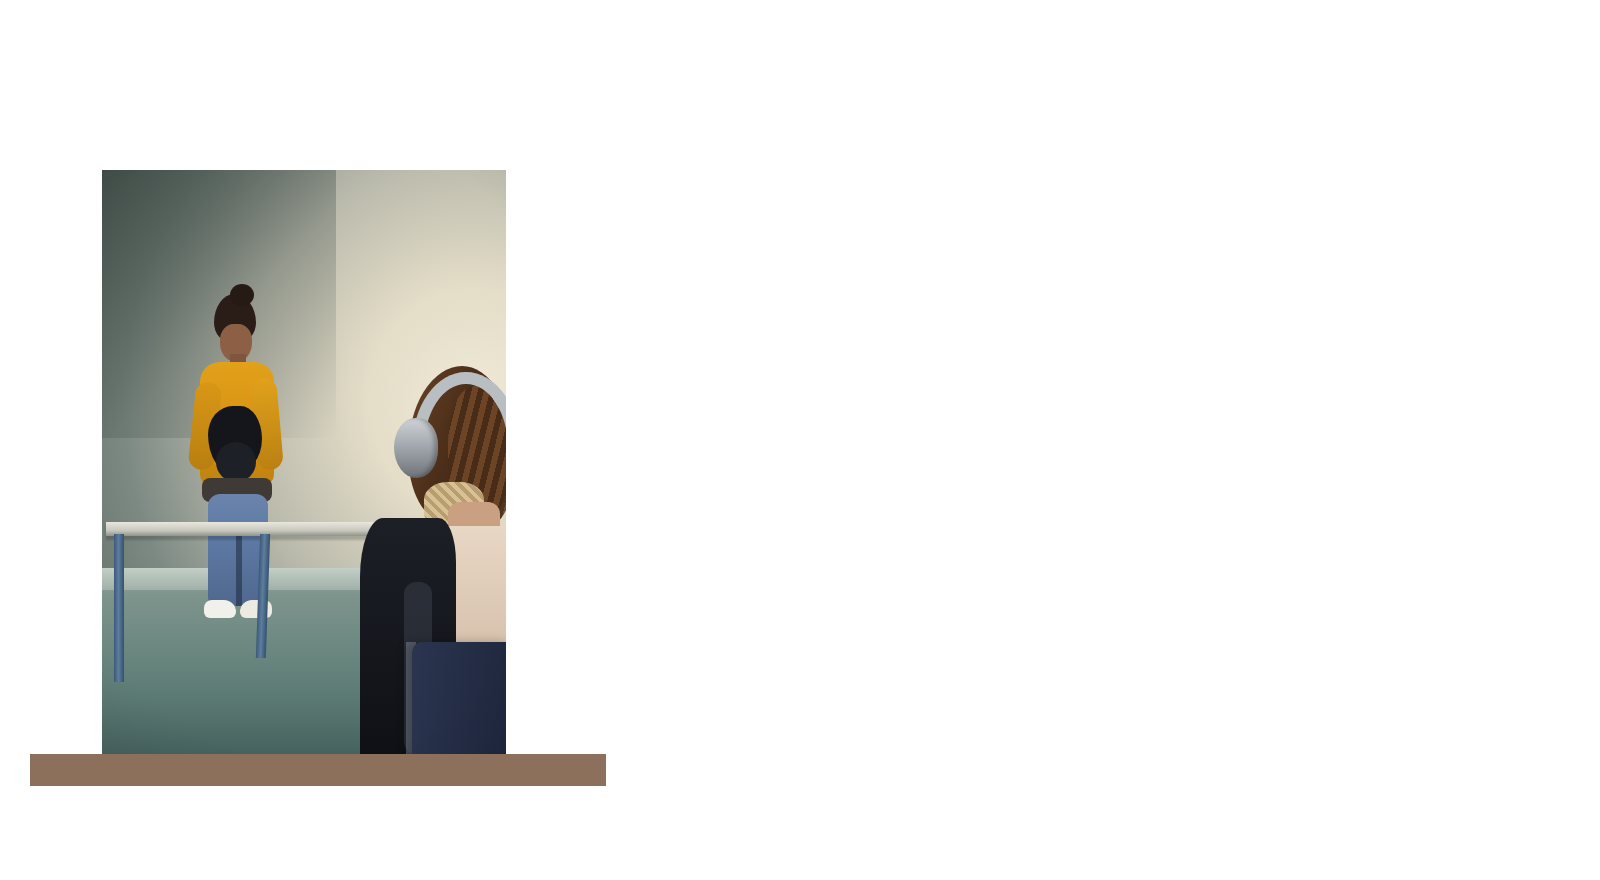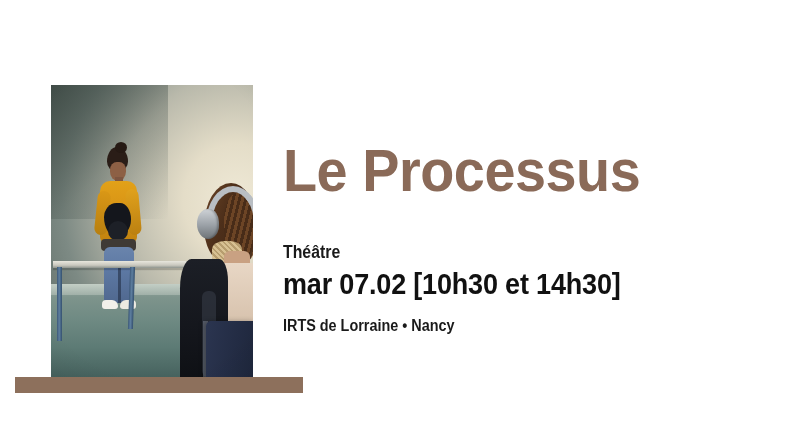--- a/index.html
+++ b/index.html
@@ -344,22 +344,14 @@
 
       <div class="chair-edge"></div>
       <div class="chair"></div>
 
       <div class="photo-vignette"></div>
     </div>
   </div>
 
   <div class="brown-bar" style="background: rgb(141, 112, 92);"></div>
 
-  <div class="text-block">
-    <h1 class="title" style="color: rgb(138, 106, 88);">Le Processus</h1>
-    <div class="meta">
-      <div class="kicker">Théâtre</div>
-      <div class="date-line">mar 07.02 [10h30 et 14h30]</div>
-      <div class="venue-line">IRTS de Lorraine • Nancy</div>
-    </div>
-  </div>
 
 </div>
 
 </body></html>

